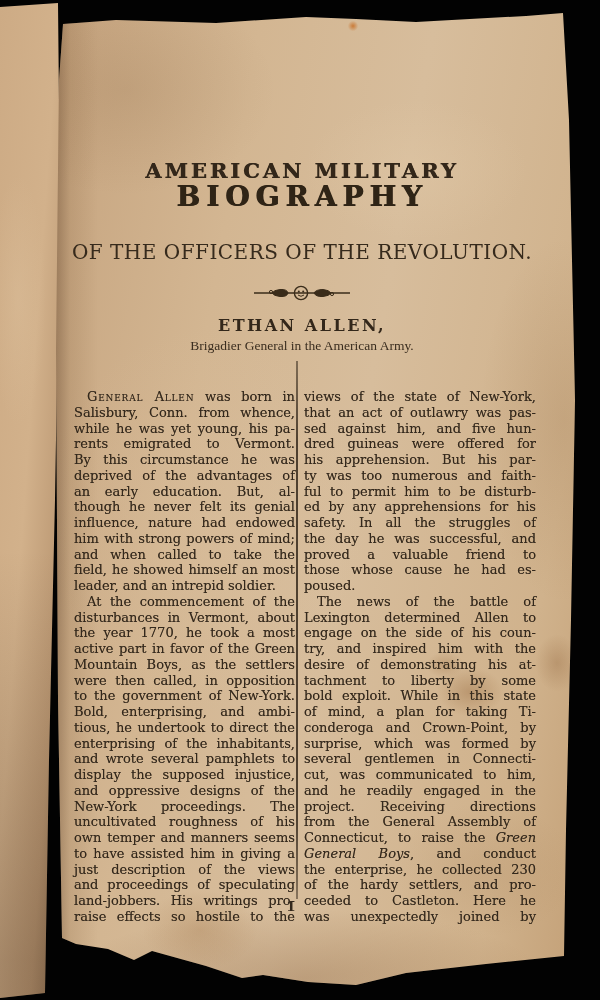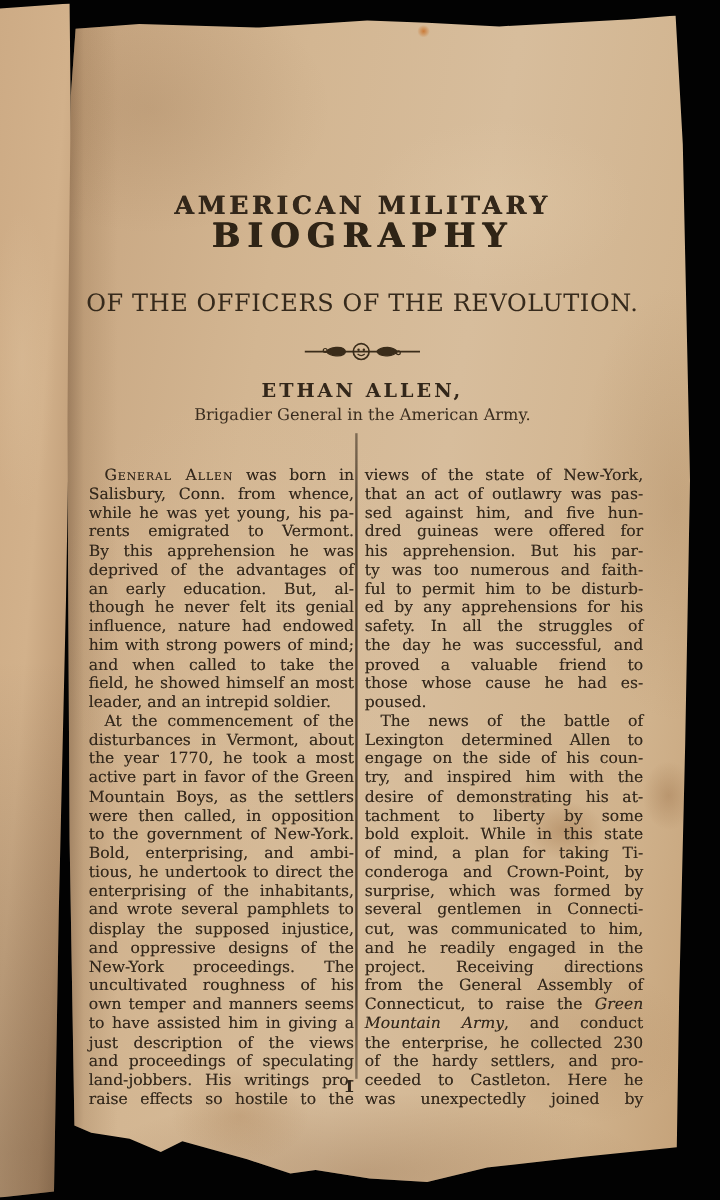--- a/index.html
+++ b/index.html
@@ -46,21 +46,21 @@
   
   .hdr{position:absolute;left:0;top:0;width:492px;text-align:center;}
   .t1{position:absolute;top:158px;width:100%;font-size:21px;font-weight:bold;
       letter-spacing:3px;color:#33271a;text-shadow:.4px 0 0 #33271a;}
   .t2{position:absolute;top:180px;width:100%;font-size:28px;font-weight:bold;
       letter-spacing:6px;color:#2f2416;text-shadow:.8px 0 0 #2f2416;}
   .t3{position:absolute;top:240px;width:100%;font-size:20px;letter-spacing:.5px;color:#362a1c;}
   .orn{position:absolute;top:284px;width:100%;}
   .t4{position:absolute;top:316px;width:100%;font-size:16px;font-weight:bold;
       letter-spacing:2.5px;color:#33271a;}
-  .t5{position:absolute;top:338px;width:100%;font-size:13.5px;color:#3a2d1f;}
+  .t5{position:absolute;top:338px;width:100%;font-size:13.5px;color:#3a2d1f;font-family:Liberation Serif, serif;}
   
   .col{position:absolute;top:362px;font-size:13px;line-height:15.75px;color:#33281c;
        text-shadow:0 0 .4px rgba(54,42,28,.55);}
   .col-left{left:18px;width:221px;}
   .col-right{left:248px;width:232px;}
   .line{text-align:justify;text-align-last:justify;white-space:normal;height:15.75px;overflow:visible;}
   .line.ll{text-align-last:left;}
   .line.indent{text-indent:13px;}
   .sc{font-variant:small-caps;letter-spacing:.8px;}
   .divider{position:absolute;left:240px;top:361px;width:1.5px;height:538px;
@@ -96,21 +96,21 @@
     <div class="t4">ETHAN ALLEN,</div>
     <div class="t5">Brigadier General in the American Army.</div>
   </div>
 
   <div class="divider"></div>
   <div class="col col-left ink">
       <div class="line indent"><span class="sc">General Allen</span> was born in</div>
       <div class="line">Salisbury, Conn. from whence,</div>
       <div class="line">while he was yet young, his pa-</div>
       <div class="line">rents emigrated to Vermont.</div>
-      <div class="line">By this apprehension he was</div>
+      <div class="line">By this circumstance he was</div>
       <div class="line">deprived of the advantages of</div>
       <div class="line">an early education. But, al-</div>
       <div class="line">though he never felt its genial</div>
       <div class="line">influence, nature had endowed</div>
       <div class="line">him with strong powers of mind;</div>
       <div class="line">and when called to take the</div>
       <div class="line">field, he showed himself an most</div>
       <div class="line ll">leader, and an intrepid soldier.</div>
       <div class="line indent">At the commencement of the</div>
       <div class="line">disturbances in Vermont, about</div>
@@ -157,21 +157,21 @@
       <div class="line">bold exploit. While in this state</div>
       <div class="line">of mind, a plan for taking Ti-</div>
       <div class="line">conderoga and Crown-Point, by</div>
       <div class="line">surprise, which was formed by</div>
       <div class="line">several gentlemen in Connecti-</div>
       <div class="line">cut, was communicated to him,</div>
       <div class="line">and he readily engaged in the</div>
       <div class="line">project. Receiving directions</div>
       <div class="line">from the General Assembly of</div>
       <div class="line">Connecticut, to raise the <i>Green</i></div>
-      <div class="line"><i>Mountain Army</i>, and conduct</div>
+      <div class="line"><i>General Boys</i>, and conduct</div>
       <div class="line">the enterprise, he collected 230</div>
       <div class="line">of the hardy settlers, and pro-</div>
       <div class="line">ceeded to Castleton. Here he</div>
       <div class="line">was unexpectedly joined by</div>
     </div>
 
   <div class="pageno">1</div>
 </div>
 
 </body></html>

